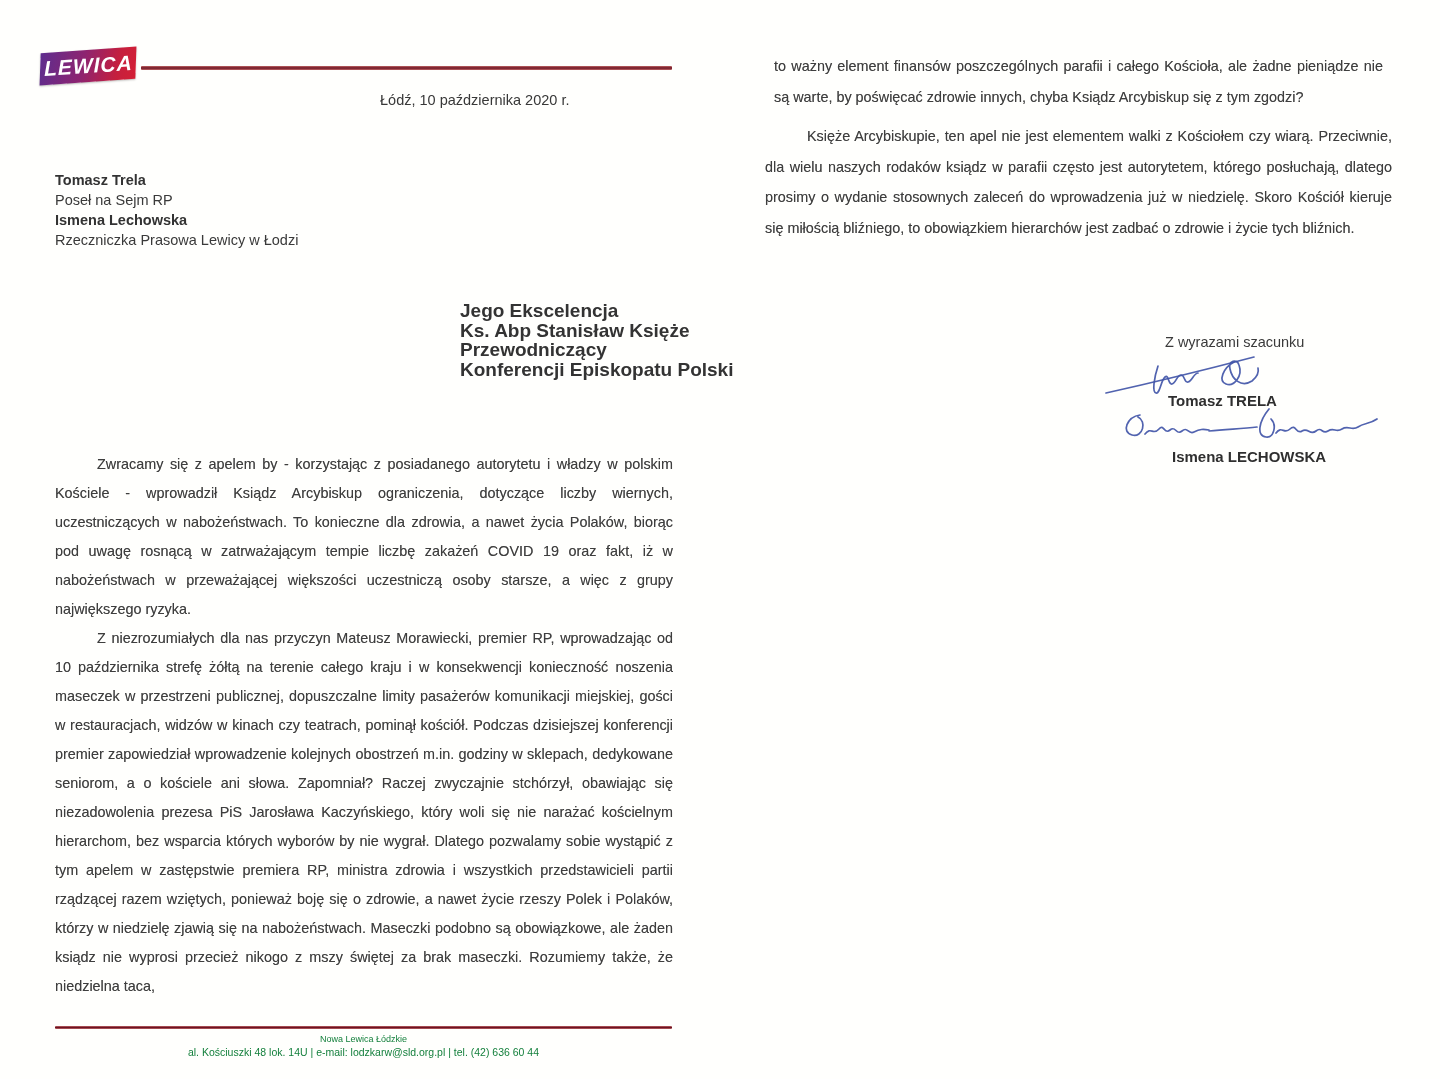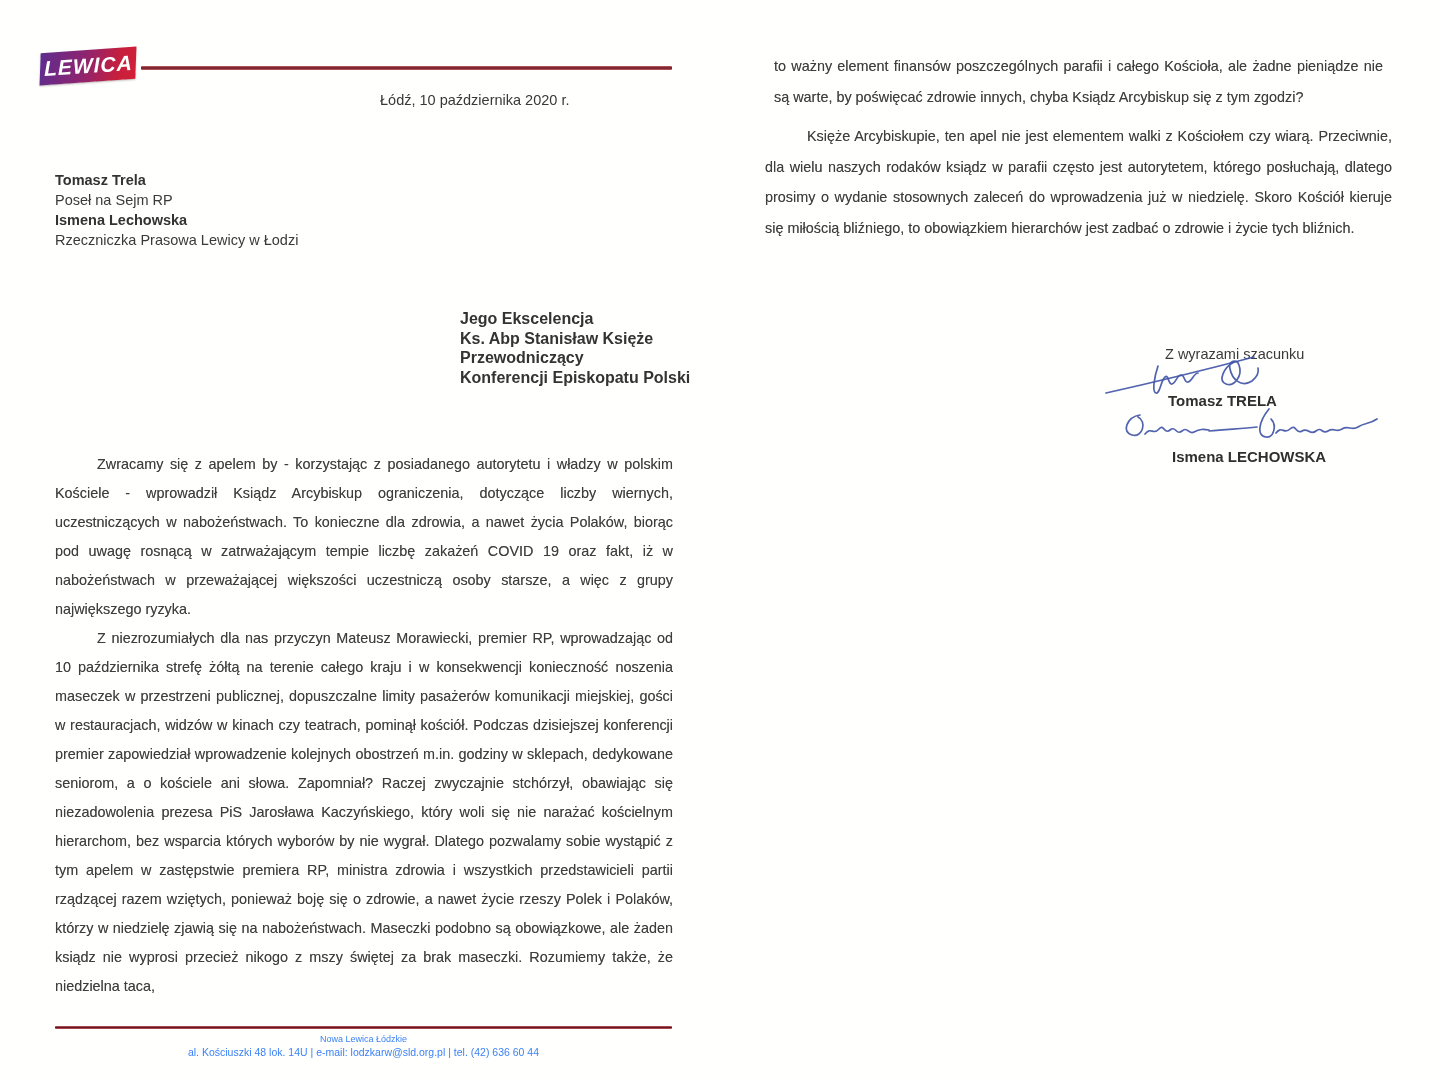--- a/index.html
+++ b/index.html
@@ -22,38 +22,38 @@
   }
   .red-rule{
     height:4px;
     background:linear-gradient(180deg,#c06666 0%,#6d1322 50%,#c06666 100%);
     border-radius:1px;
   }
   #header-rule{left:141px;top:66px;width:531px;}
   #date{left:380px;top:92px;width:256px;text-align:left;font-size:14.5px;color:#383838;}
   
   #sender{left:55px;top:170px;font-size:14.5px;line-height:20px;color:#3a3a3a;}
-  #recipient{left:460px;top:309px;font-size:16px;line-height:19.5px;font-weight:bold;color:#333;}
+  #recipient{left:460px;top:301px;font-size:19px;line-height:19.5px;font-weight:bold;color:#333;}
   .bold{font-weight:bold;color:#333;}
   
   .body-text{
     font-size:14.4px;line-height:29px;text-align:justify;color:#3e3e3e;
     text-shadow:0 0 .5px rgba(70,70,70,.55);
   }
   #page1-body{left:55px;top:450px;width:618px;}
   #page2-body{left:765px;top:42px;width:627px;line-height:30.5px;}
   .para-indent{text-indent:42px;margin:0;}
   .para-noindent{text-indent:0;margin:9px;}
   
   #footer-rule{left:55px;top:1026px;width:617px;height:3px;}
-  #footer{left:55px;top:1033px;width:617px;text-align:center;color:#3b82f6;}
+  #footer{left:55px;top:1033px;width:617px;text-align:center;color:#15803d;}
   #footer .org{font-size:9px;line-height:12px;}
   #footer .contact{font-size:10.5px;line-height:14px;}
   
-  #closing{left:1165px;top:346px;font-size:14.5px;color:#3a3a3a;}
+  #closing{left:1165px;top:334px;font-size:14.5px;color:#3a3a3a;}
   #sig1{left:1102px;top:346px;}
   #sig1-name{left:1168px;top:392px;font-size:15px;font-weight:bold;color:#2f2f2f;}
   #sig2{left:1118px;top:402px;}
   #sig2-name{left:1172px;top:448px;font-size:15px;font-weight:bold;color:#2f2f2f;}
   .ink{stroke:#4256a8;stroke-width:1.7;fill:none;stroke-linecap:round;stroke-linejoin:round;opacity:.92;}
 </style>
 </head>
 <body>
 
 <div id="canvas">

